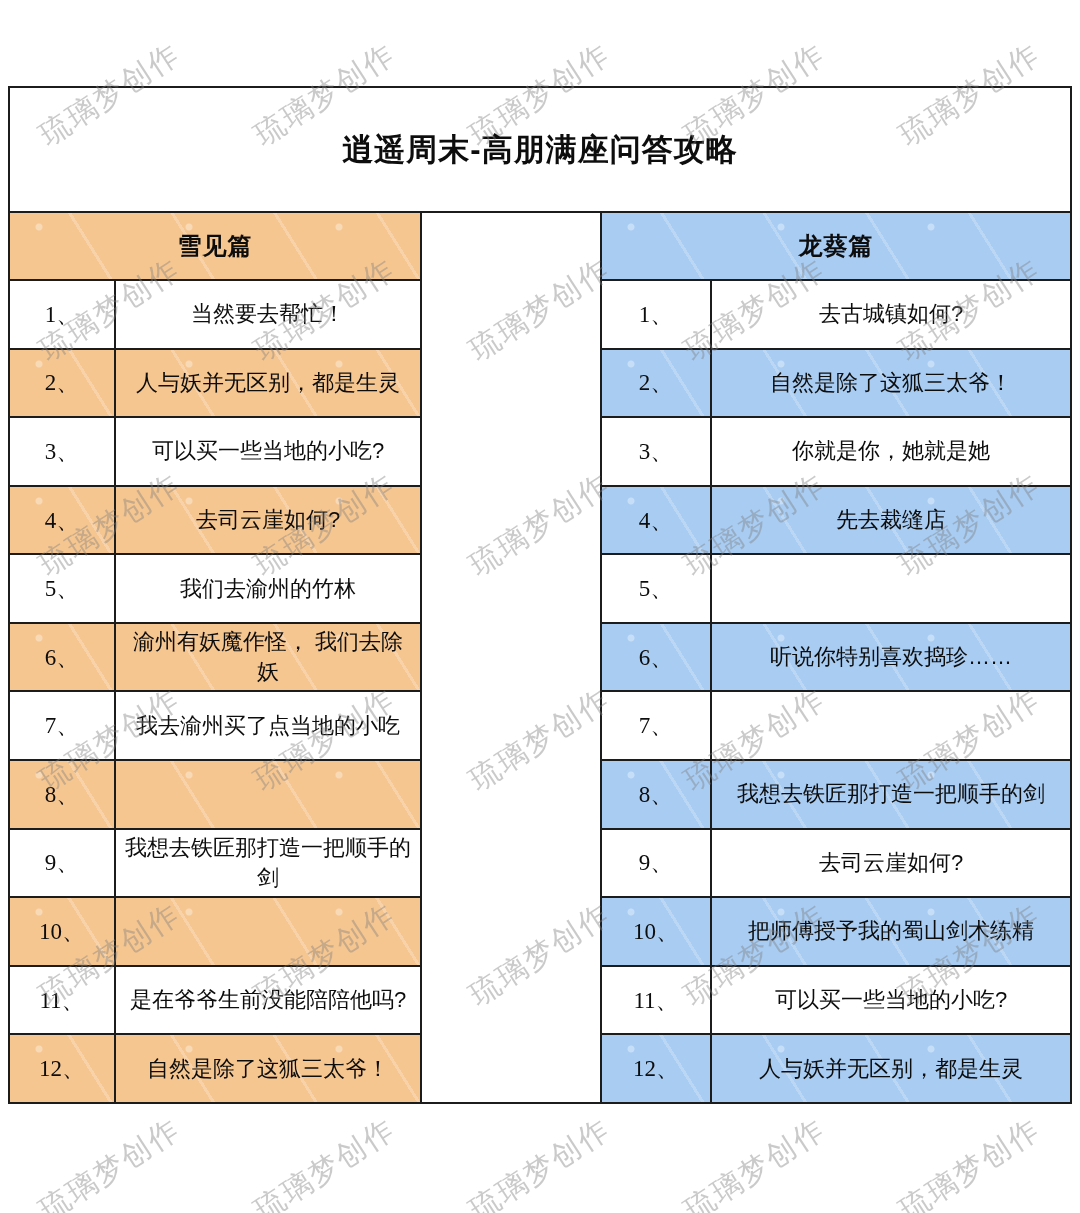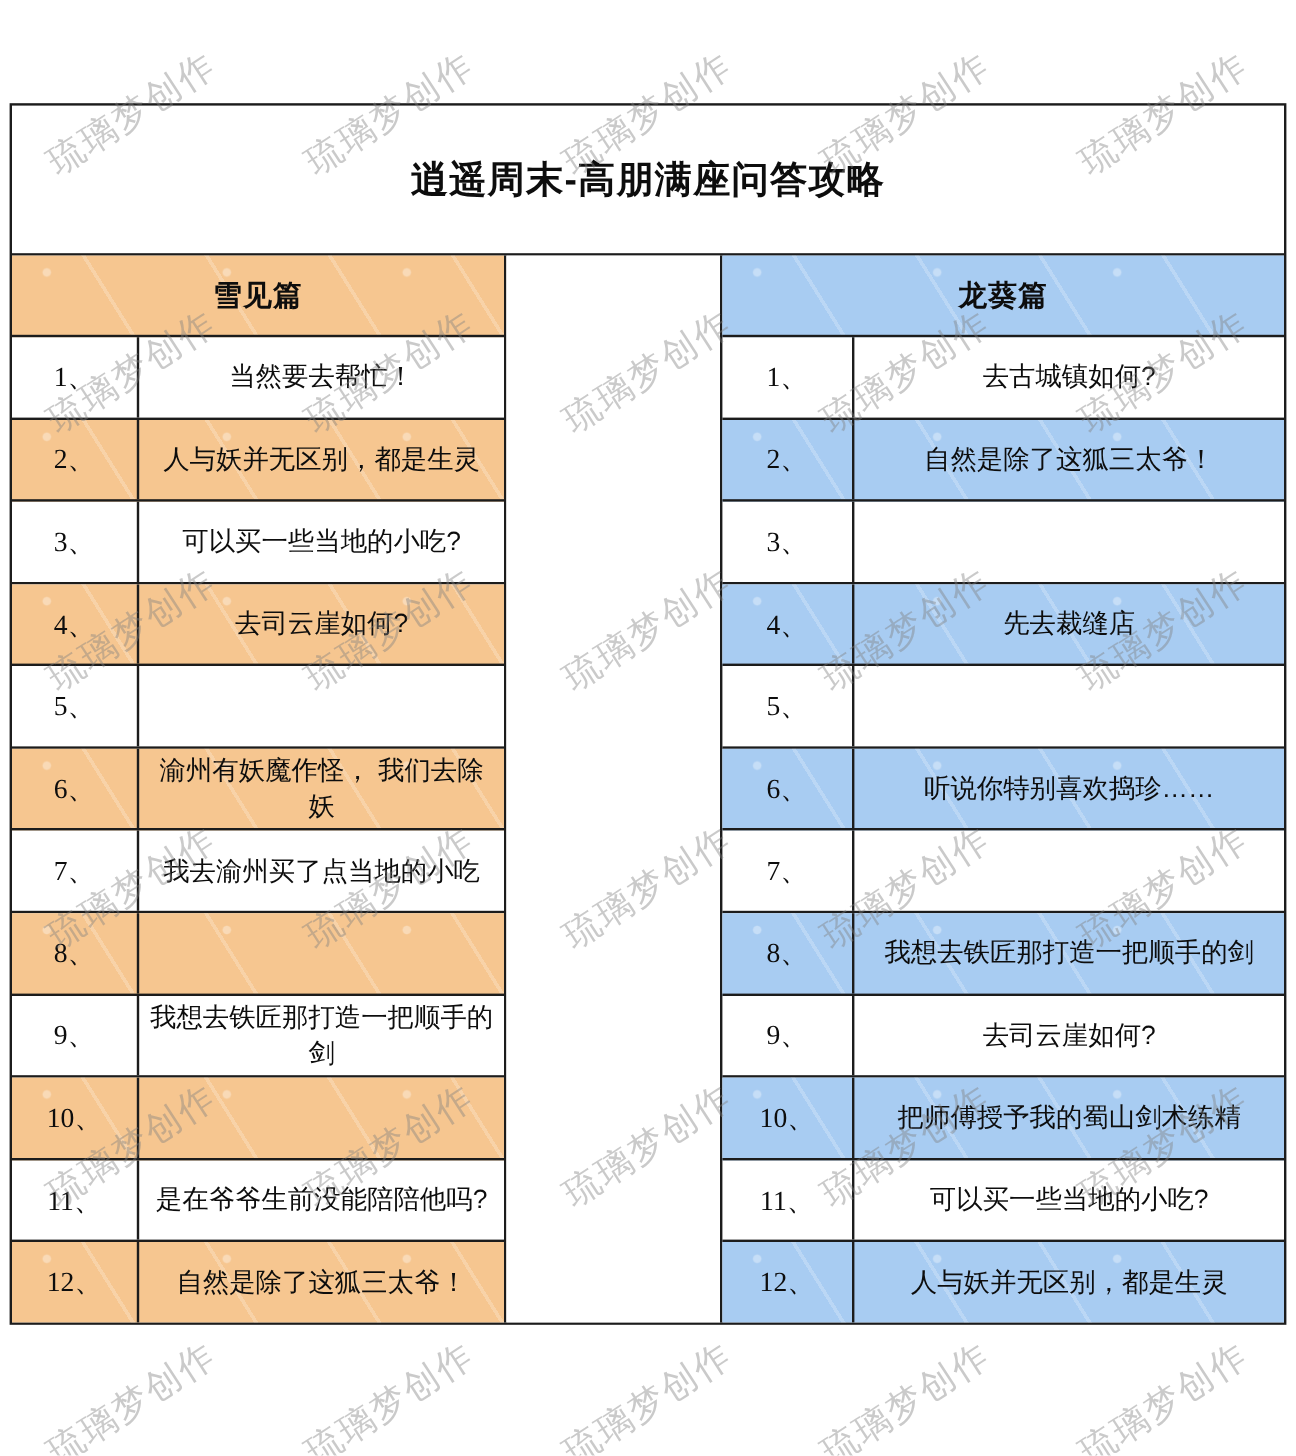--- a/index.html
+++ b/index.html
@@ -148,20 +148,21 @@
             <div class="row">
               <div class="cell num">3、</div>
               <div class="cell text">可以买一些当地的小吃?</div>
             </div>
             <div class="row accent-left">
               <div class="cell num">4、</div>
               <div class="cell text">去司云崖如何?</div>
             </div>
             <div class="row">
               <div class="cell num">5、</div>
+              <div class="cell text">我们去渝州的竹林</div>
             </div>
             <div class="row accent-left">
               <div class="cell num">6、</div>
               <div class="cell text">渝州有妖魔作怪， 我们去除妖</div>
             </div>
             <div class="row">
               <div class="cell num">7、</div>
               <div class="cell text">我去渝州买了点当地的小吃</div>
             </div>
             <div class="row accent-left">
@@ -193,20 +194,21 @@
             <div class="row">
               <div class="cell num">1、</div>
               <div class="cell text">去古城镇如何?</div>
             </div>
             <div class="row accent-right">
               <div class="cell num">2、</div>
               <div class="cell text">自然是除了这狐三太爷！</div>
             </div>
             <div class="row">
               <div class="cell num">3、</div>
+              <div class="cell text">你就是你，她就是她</div>
             </div>
             <div class="row accent-right">
               <div class="cell num">4、</div>
               <div class="cell text">先去裁缝店</div>
             </div>
             <div class="row">
               <div class="cell num">5、</div>
             </div>
             <div class="row accent-right">
               <div class="cell num">6、</div>

